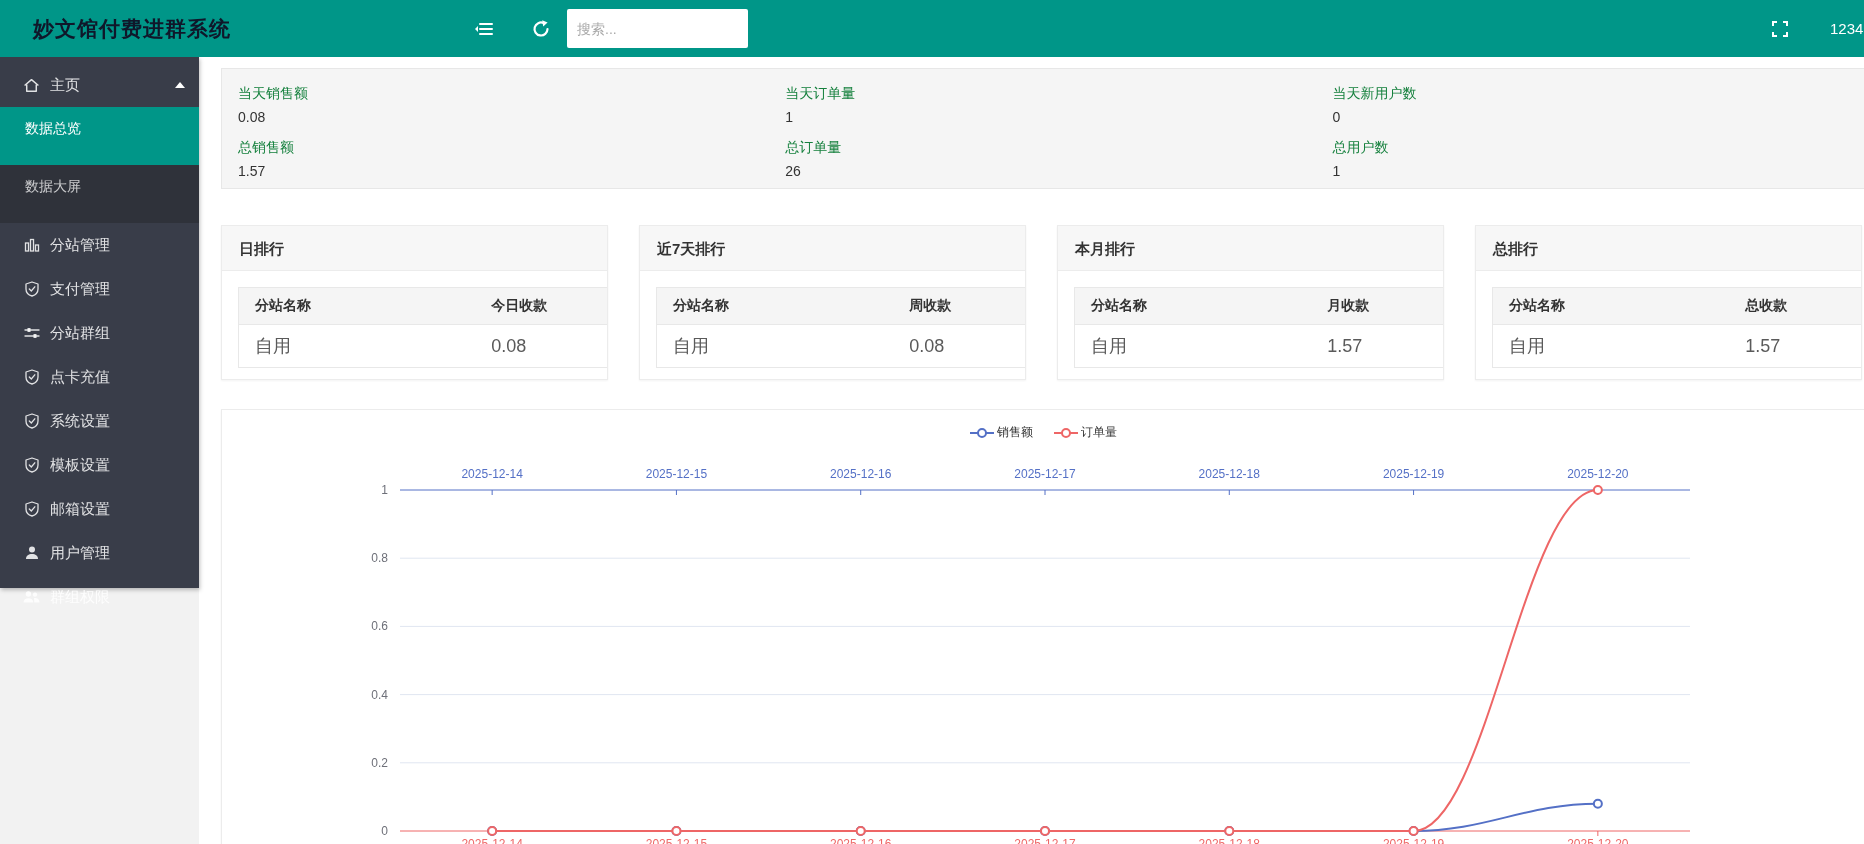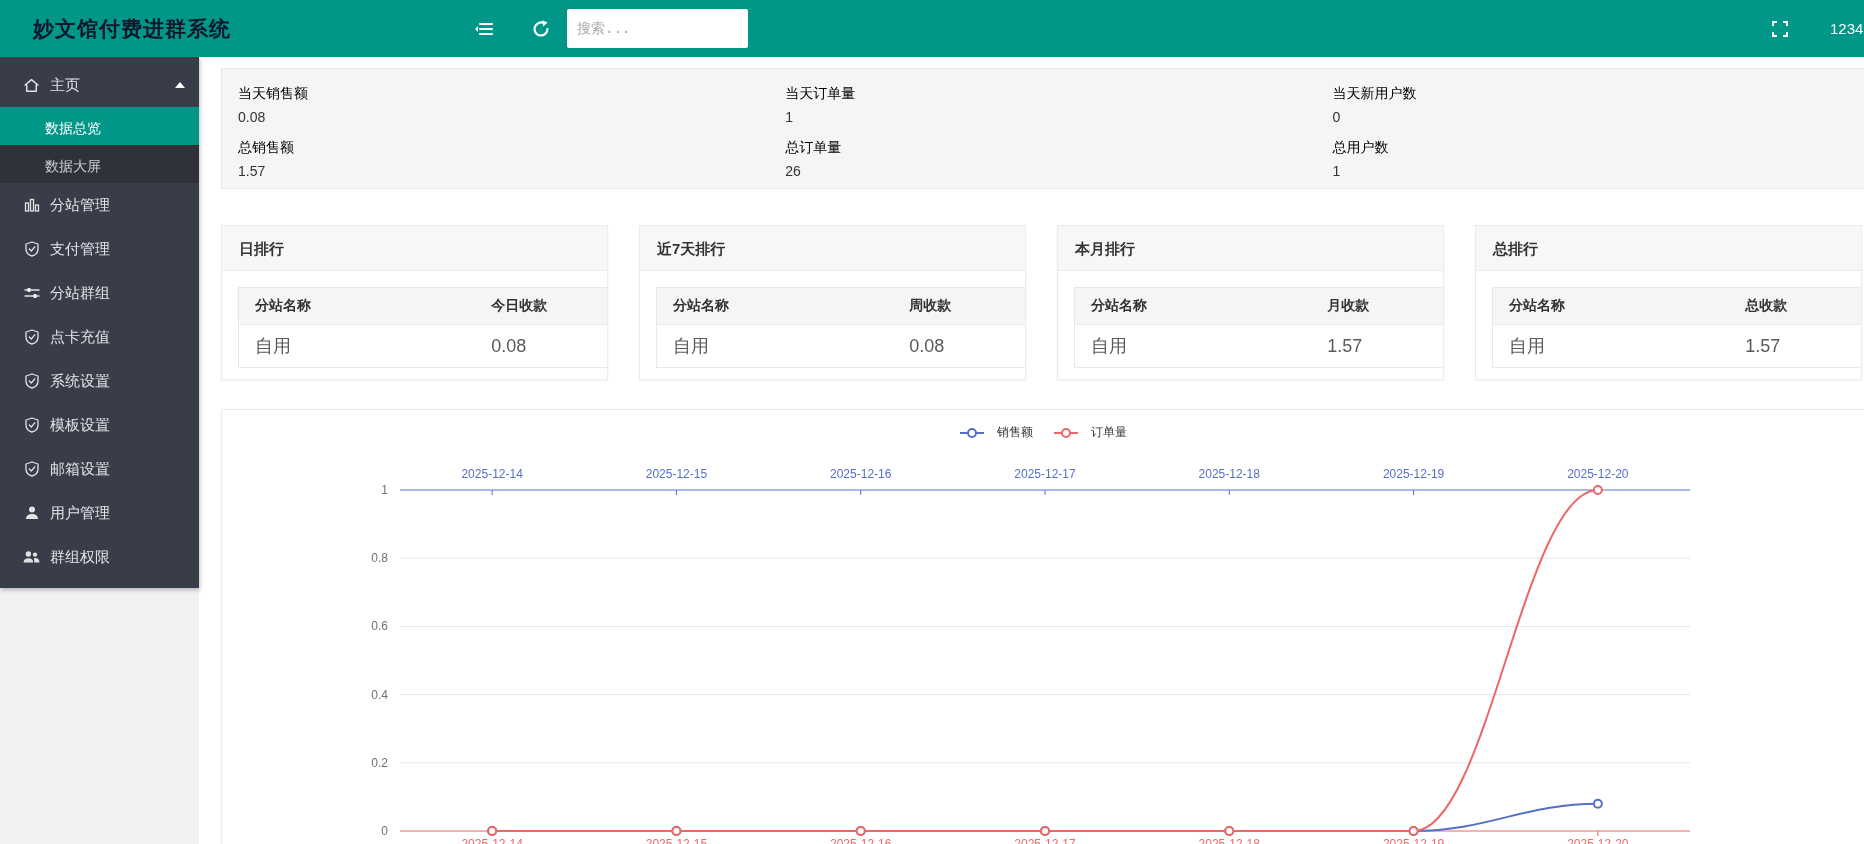--- a/index.html
+++ b/index.html
@@ -10,56 +10,56 @@
     -webkit-font-smoothing:antialiased;
   }
   
   .app-header{position:absolute;left:0;top:0;width:1864px;height:57px;background:#009688;z-index:20;}
   .app-title{position:absolute;left:33px;top:0;line-height:57px;color:#0f172a;font-size:21px;font-weight:bold;letter-spacing:1px;}
   .hd-icon{position:absolute;top:0;height:57px;display:flex;align-items:center;justify-content:center;cursor:pointer;}
   .collapse-icon{left:466px;width:36px;}
   .refresh-icon{left:523px;width:36px;}
   .fullscreen-icon{left:1762px;width:36px;}
   .search-box{position:absolute;left:567px;top:9px;width:181px;height:39px;background:#fff;border-radius:2px;}
-  .search-box input{width:100%;height:100%;border:none;outline:none;background:transparent;box-sizing:border-box;padding:0 10px;font-size:14px;color:#15803d;font-family:Liberation Mono, monospace;}
+  .search-box input{width:100%;height:100%;border:none;outline:none;background:transparent;box-sizing:border-box;padding:0 10px;font-size:14px;color:#15803d;font-family:Liberation Sans, sans-serif;}
   .search-box input::placeholder{color:#a9a9a9;}
   .hd-user{position:absolute;left:1830px;top:0;line-height:57px;color:#fff;font-size:15px;white-space:nowrap;cursor:pointer;}
   
   .sidebar{position:absolute;left:0;top:57px;width:199px;height:531px;background:#393D49;z-index:10;
     box-shadow:1px 2px 4px rgba(0,0,0,.25);padding-top:6px;box-sizing:border-box;}
   .nav-item{height:44px;display:flex;align-items:center;padding-left:23px;color:rgba(255,255,255,.85);font-size:15px;cursor:pointer;position:relative;}
   .nav-item .ic{width:17px;height:17px;margin-right:10px;display:inline-flex;align-items:center;justify-content:center;flex:none;}
   .nav-caret{position:absolute;right:13px;top:18px;}
-  .sub-item{height:38px;line-height:42px;padding-left:45px;background:#2F323A;color:rgba(255,255,255,.75);font-size:14px;cursor:pointer;}
+  .sub-item{height:58px;line-height:42px;padding-left:25px;background:#2F323A;color:rgba(255,255,255,.75);font-size:14px;cursor:pointer;}
   .sub-item.active{background:#009688;color:#fff;}
   
   .main{position:absolute;left:199px;top:57px;width:1681px;height:787px;background:#fff;
     padding:11px 0 0 22px;box-sizing:border-box;}
   
   .stats-panel{width:1644px;height:121px;background:#f5f5f5;border:1px solid #e7e7e7;box-sizing:border-box;
     display:flex;padding:16px 0;margin-bottom:36px;}
   .stats-col{width:33.33%;padding-left:16px;box-sizing:border-box;}
-  .stat-label{font-size:14px;color:#000000;margin-bottom:6px;}
+  .stat-label{font-size:14px;color:#15803d;margin-bottom:6px;}
   .stat-value{font-size:14px;color:#333;margin-bottom:14px;}
   
   .cards-row{display:flex;gap:31px;margin-bottom:29px;}
   .rank-card{width:387px;height:155px;background:#fff;border:1px solid #ececec;box-sizing:border-box;
     box-shadow:0 1px 2px rgba(0,0,0,.05);overflow:hidden;}
   .rank-card-header{height:45px;line-height:45px;background:#f7f7f7;border-bottom:1px solid #ececec;
     padding:0 17px;font-size:15px;font-weight:bold;color:#333;box-sizing:border-box;}
   .rank-table{width:417px;margin:16px;border-collapse:collapse;border:1px solid #e8e8e8;table-layout:fixed;}
   .rank-table th{width:58%;text-align:left;background:#f5f5f5;font-size:14px;font-weight:bold;color:#333;
     padding:9px 16px;border-bottom:1px solid #e8e8e8;}
   .rank-table th+th{width:42%;}
   .rank-table td{font-size:18px;color:#5a5a5a;padding:9px 16px;background:#fff;}
   
   .chart-card{width:1644px;height:460px;background:#fff;border:1px solid #ececec;box-sizing:border-box;
     box-shadow:0 1px 2px rgba(0,0,0,.05);position:relative;}
   .chart-legend{position:absolute;left:0;top:14px;width:100%;display:flex;justify-content:center;gap:20px;z-index:2;}
-  .lg-item{display:inline-flex;align-items:center;gap:12px;font-size:12px;color:#333;cursor:pointer;}
+  .lg-item{display:inline-flex;align-items:center;gap:2px;font-size:12px;color:#333;cursor:pointer;}
   .chart-canvas{position:absolute;left:0;top:0;width:1644px;height:450px;}
   svg{display:block;}
 </style>
 </head>
 <body>
 
 <div class="app-header">
   <div class="app-title">妙文馆付费进群系统</div>
 
   <div class="hd-icon collapse-icon">

